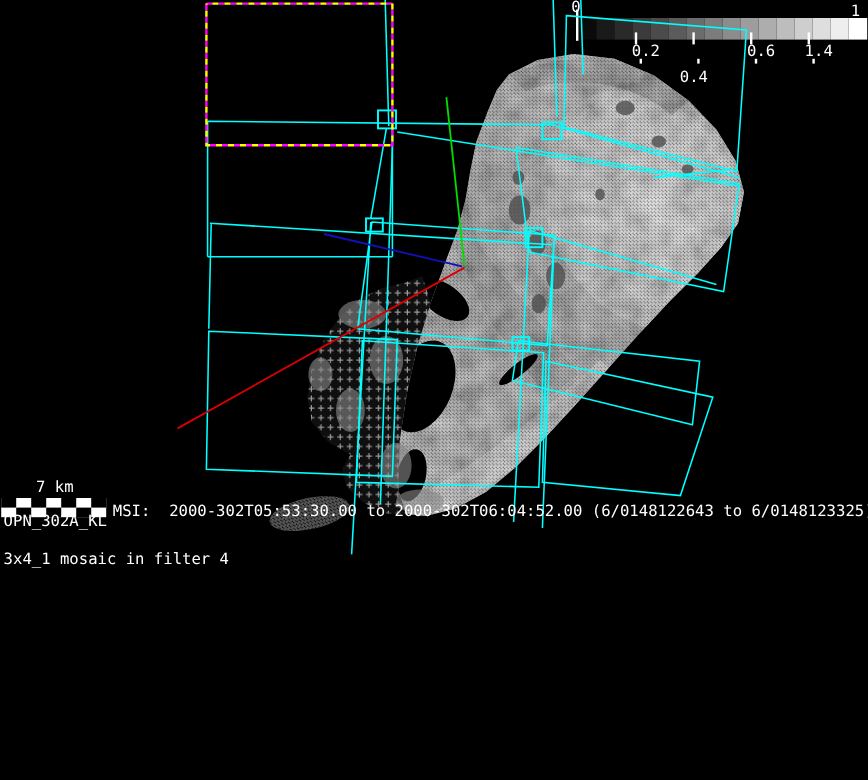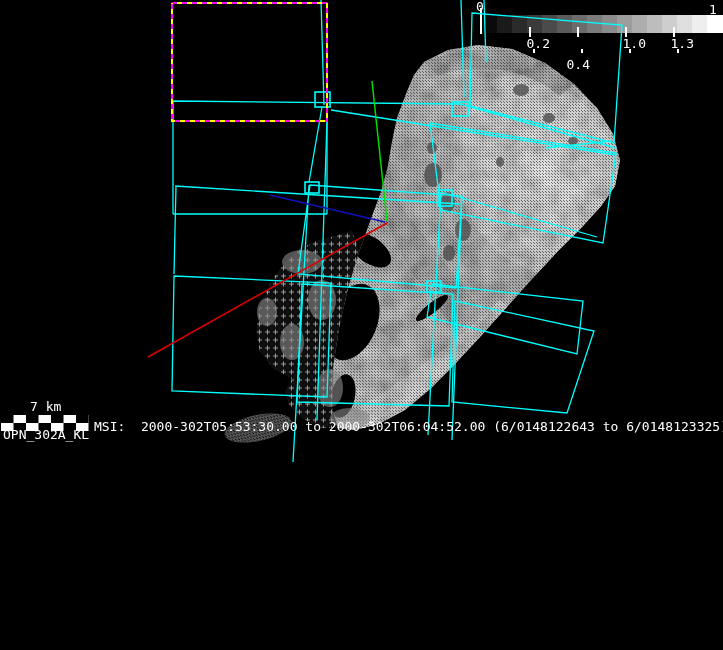--- a/index.html
+++ b/index.html
@@ -191,20 +191,21 @@
       <rect x="38.5" y="423" width="12.5" height="8"></rect>
       <rect x="63.5" y="423" width="12.5" height="8"></rect>
     </g>
   </g>
 </svg>
 
 <div class="t" style="left:476px;top:-1px;">0</div>
 <div class="t" style="left:709px;top:2px;">1</div>
 <div class="t tick" style="left:524px;top:36px;">0.2</div>
 <div class="t tick" style="left:564px;top:36px;margin-top:21px;">0.4</div>
-<div class="t tick" style="left:620px;top:36px;">1.0</div>
-<div class="t tick" style="left:668px;top:36px;">1.3</div>
+<div class="t tick" style="left:620px;top:36px;">0.6</div>
+<div class="t tick" style="left:668px;top:36px;">1.4</div>
 
 <div class="t" style="left:30px;top:399px;">7 km</div>
 <div class="t" style="left:94px;top:419px;">MSI:  2000-302T05:53:30.00 to 2000-302T06:04:52.00 (6/0148122643 to 6/0148123325)</div>
 <div class="t" style="left:3px;top:427px;">OPN_302A_KL</div>
+<div class="t" style="left:3px;top:459px;">3x4_1 mosaic in filter 4</div>
 
 </div>
 
 </body></html>

